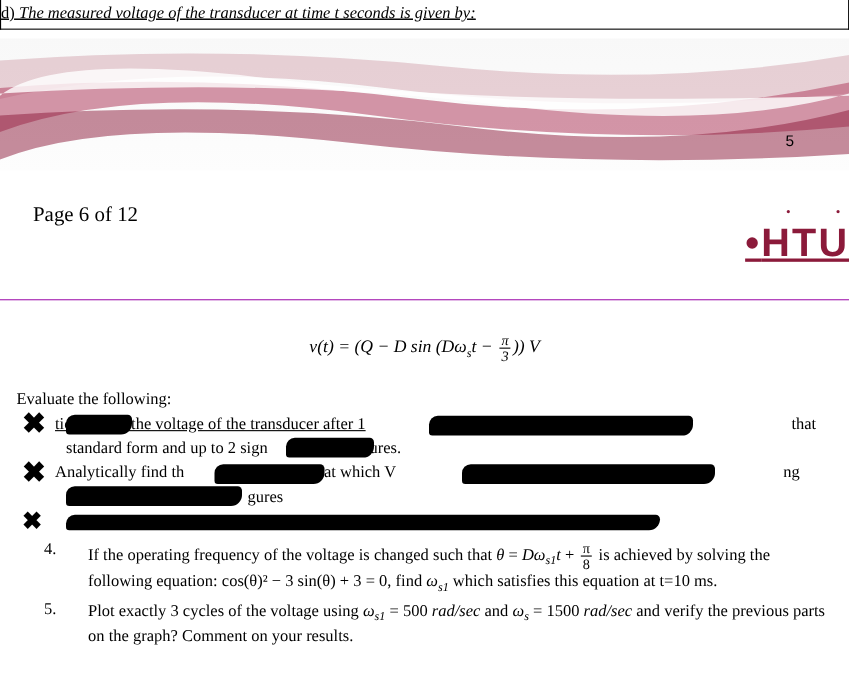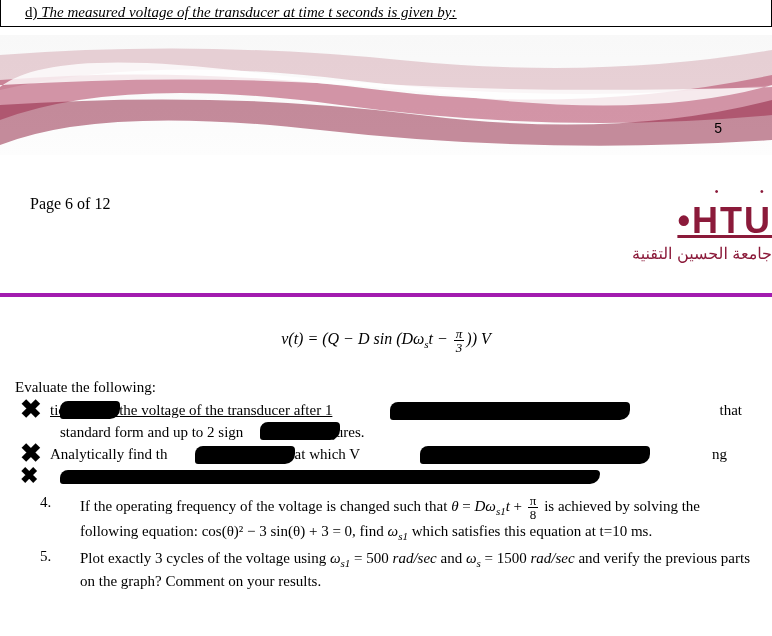--- a/index.html
+++ b/index.html
@@ -4,21 +4,21 @@
   <style>
     * { margin: 0; padding: 0; box-sizing: border-box; }
     body {
       width: 772px;
       height: 636px;
       font-family: 'Times New Roman', serif;
       background: #fff;
       position: relative;
       overflow: hidden;
     }
-    .top-border { border: 1px solid #000; border-top: none; padding: 3px 24px 5px; text-decoration: underline; }
+    .top-border { border: 1px solid #000; border-top: none; padding: 3px 0 5px; text-decoration: underline; }
     .question-d { font-size: 15px; font-style: italic; text-decoration: underline; }
     .question-d .label { font-style: normal; text-decoration: none; }
     .wave-banner {
       width: 100%;
       height: 120px;
       margin-top: 8px;
       position: relative;
       background: linear-gradient(to bottom, #f8f8f8 0%, #fdfdfd 100%);
       overflow: hidden;
     }
@@ -29,40 +29,40 @@
       top: 85px;
       font-size: 14px;
       font-family: Arial, sans-serif;
     }
     .header-row {
       display: flex;
       justify-content: space-between;
       align-items: flex-start;
       padding: 30px 0 20px 30px;
     }
-    .page-label { font-size: 16px; margin-top: 10px; }
+    .page-label { font-size: 19px; }
     .logo-block { text-align: right; padding-right: 0; }
     .logo-main {
       font-size: 36px;
       font-weight: bold;
       color: #8b1a3a;
       letter-spacing: 2px;
       font-family: Arial, sans-serif;
       text-decoration: underline;
     }
     .logo-dots-top { color: #8b1a3a; font-size: 12px; letter-spacing: 8px; margin-left: 60px; }
     .arabic {
       font-size: 16px;
       color: #8b1a3a;
       direction: rtl;
       font-family: Arial, sans-serif;
       margin-top: 2px;
     }
     .english-sub { font-size: 12px; color: #333; font-family: Arial, sans-serif; margin-top: 2px; }
-    .content-border { border-top: 4px solid #a21caf; margin-top: 10px; padding: 20px 15px 0; }
+    .content-border { border-top: 1px solid #a21caf; margin-top: 10px; padding: 20px 15px 0; }
     .formula { text-align: center; font-style: italic; font-size: 16px; margin: 10px 0 25px; }
     .evaluate-heading { font-size: 15px; margin-bottom: 4px; }
     .items-area { position: relative; padding-left: 5px; }
     .redacted-line {
       position: relative;
       height: 20px;
       margin: 2px 0;
       display: flex;
       align-items: center;
     }
@@ -114,21 +114,20 @@
     <path d="M0,50 Q250,35 450,60 T772,50 L772,52 Q450,62 250,37 T0,52 Z" fill="#fff" opacity="0.8"></path>
   </svg>
   <div class="page-num-5">5</div>
 </div>
 
 <div class="header-row">
   <div class="page-label">Page 6 of 12</div>
   <div class="logo-block">
     <div class="logo-dots-top">• &nbsp; •</div>
     <div class="logo-main">•<span>HTU</span></div>
-    <div class="arabic">جامعة الحسين التقنية</div>
   </div>
 </div>
 
 <div class="content-border">
   <div class="formula">
     <span class="math">v</span>(<span class="math">t</span>) = (Q − D sin (D<span class="math">ω<span class="sub">s</span>t</span> − <span class="frac"><span class="top">π</span><span class="bot">3</span></span>)) V
   </div>
 
   <div class="evaluate-heading">Evaluate the following:</div>
 
@@ -146,20 +145,24 @@
       <span class="partial-text" style="margin-left:85px;">gures.</span>
     </div>
     <div class="redacted-line">
       <span class="x-mark">✖</span>
       <span class="partial-text">Analytically find th</span>
       <div class="scribble" style="left:175px; width:100px; top:2px;"></div>
       <span class="partial-text" style="margin-left:105px;">me at which V</span>
       <div class="scribble" style="left:400px; width:230px; top:2px;"></div>
       <span class="right-fragment" style="right:30px;font-family:Liberation Serif, serif;">ng</span>
     </div>
+    <div class="redacted-line" style="margin-left:40px;">
+      <div class="scribble" style="left:0; width:160px; top:0;"></div>
+      <span class="partial-text" style="margin-left:165px;">gures</span>
+    </div>
     <div class="redacted-line">
       <span class="x-mark" style="font-size:22px;">✖</span>
       <div class="scribble" style="left:40px; width:540px; top:4px; height:14px;"></div>
     </div>
   </div>
 
   <div class="numbered-list">
     <div class="numbered-item">
       <div class="num-label">4.</div>
       <div class="num-content">

